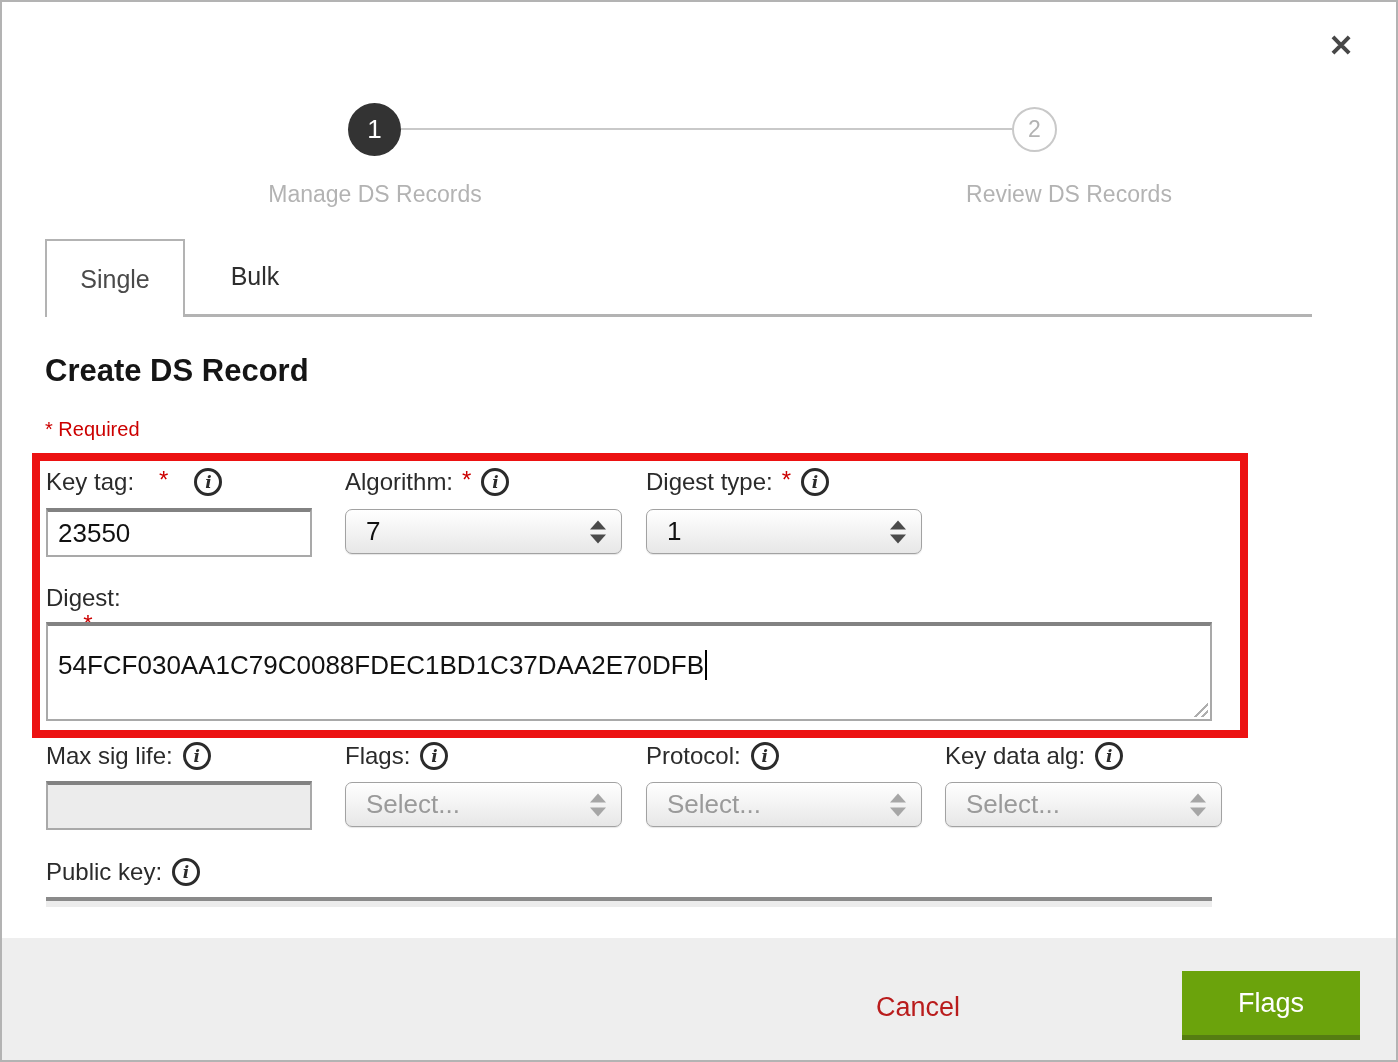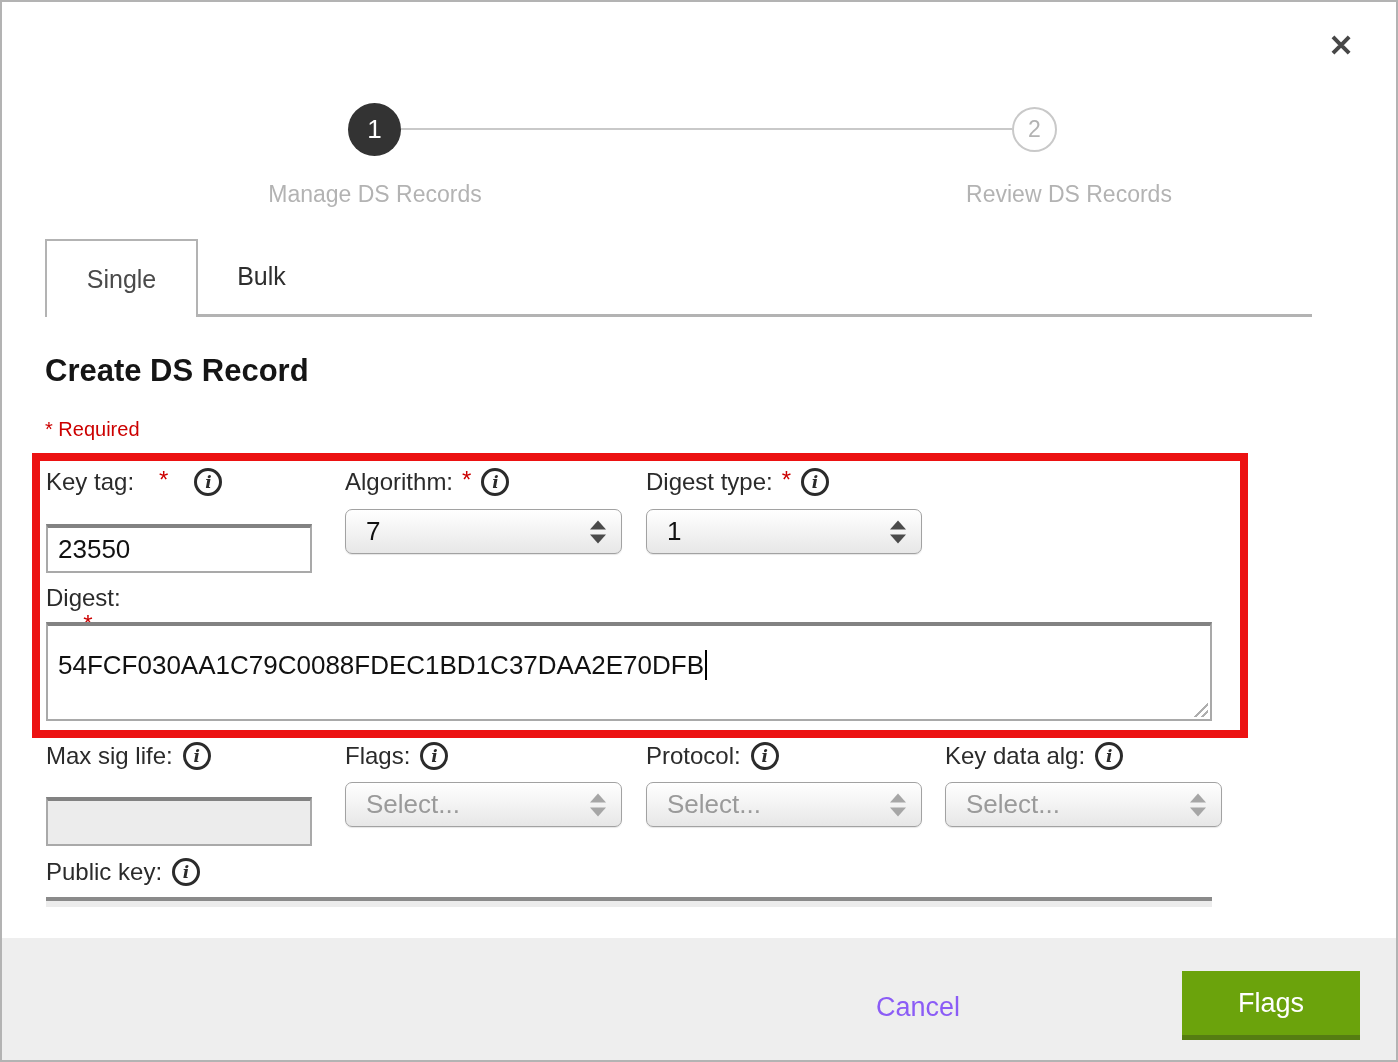--- a/index.html
+++ b/index.html
@@ -22,21 +22,21 @@
   .step-circle-2 { position:absolute; left:1010px; top:105px; width:45px; height:45px;
       border-radius:50%; background:#fff; border:2px solid #c9c9c9; color:#b3b3b3;
       font-size:23px; display:flex; align-items:center; justify-content:center; }
   .step-label { position:absolute; top:179px; transform:translateX(-50%);
       font-size:23px; color:#b3b3b3; white-space:nowrap; }
   .step-label.s1 { left:373px; }
   .step-label.s2 { left:1027px;margin-left:40px; }
 
   
   .tab-underline { position:absolute; left:43px; top:312px; width:1267px; height:3px; background:#b3b3b3; }
-  .tab { position:absolute; top:237px; width:153px; height:78px; font-size:25px;
+  .tab { position:absolute; top:237px; width:140px; height:78px; font-size:25px;
       display:flex; align-items:center; justify-content:center; cursor:pointer; }
   .tab.single { left:43px; background:#fff; border:2px solid #b3b3b3; border-bottom:none;
       color:#4a4a4a; z-index:2; }
   .tab.bulk { left:183px; height:75px; color:#2e2e2e; }
 
   .title { position:absolute; left:43px; top:351px; font-size:31px; font-weight:bold; color:#151515; }
   .required-note { position:absolute; left:43px; top:416px; font-size:20px; color:#cc0000; }
 
   
   .annotation { position:absolute; left:30px; top:451px; width:1216px; height:285px;
@@ -58,21 +58,21 @@
   .lbl-digest     { left:44px;  top:582px;flex-direction:column; }
   .lbl-maxsig     { left:44px;  top:740px; }
   .lbl-flags      { left:343px; top:740px; }
   .lbl-protocol   { left:644px; top:740px; }
   .lbl-keydataalg { left:943px; top:740px; }
   .lbl-publickey  { left:44px;  top:856px; }
 
   
   .text-input { position:absolute; height:49px; border:2px solid #a9a9a9;
       border-top:4px solid #828282; background:#fff; font-size:26px; color:#111;
-      padding:0 10px; font-family:"Liberation Sans", sans-serif;margin-top:16px; }
+      padding:0 10px; font-family:"Liberation Sans", sans-serif; }
   .input-keytag { left:44px; top:506px; width:266px; }
   .input-maxsig { left:44px; top:779px; width:266px; background:#ececec; }
 
   
   .select { position:absolute; height:45px; border:1px solid #a2a2a2; border-radius:7px;
       background:linear-gradient(#ffffff,#e7e7e7); box-shadow:0 1px 1px rgba(0,0,0,0.10);
       display:flex; align-items:center; padding-left:20px; font-size:26px; color:#111;
       cursor:pointer; }
   .select .spinner { position:absolute; right:15px; top:50%; transform:translateY(-50%);
       display:flex; flex-direction:column; gap:5px; }
@@ -100,21 +100,21 @@
       background:repeating-linear-gradient(-45deg, transparent 0 3px, #aeaeae 3px 5px);
       clip-path:polygon(100% 0, 100% 100%, 0 100%); cursor:nwse-resize; }
 
   
   .publickey-stub { position:absolute; left:44px; top:895px; width:1166px; height:10px;
       border-top:4px solid #8a8a8a; background:#ececec; }
 
   
   .footer { position:absolute; left:0; bottom:0; width:1394px; height:122px; background:#eeeeee; }
   .cancel-link { position:absolute; left:874px; top:990px; font-size:27px;
-      color:#8b5cf6; cursor:pointer; z-index:5; }
+      color:#b91c1c; cursor:pointer; z-index:5; }
   .btn { position:absolute; top:969px; width:178px; height:69px; font-size:27px;
       display:flex; align-items:center; justify-content:center; z-index:5; }
   .btn-back { left:983px; background:#ccd8ab; color:#fbfbf8; cursor:default; }
   .btn-next { left:1180px; background:#6ba30c; border-bottom:5px solid #557d12;
       color:#fff; cursor:pointer; }
 </style>
 </head>
 <body>
 
 <div class="modal">

